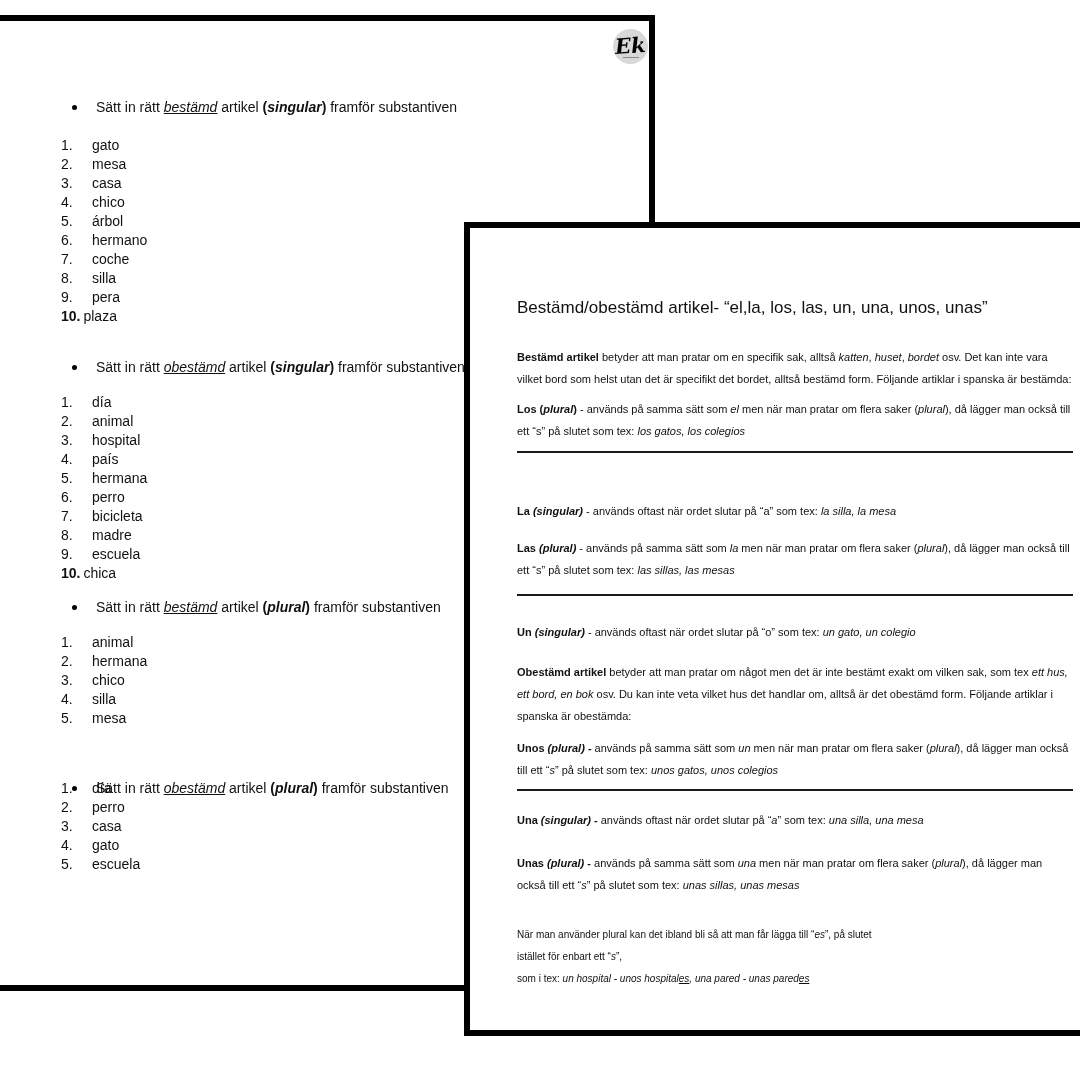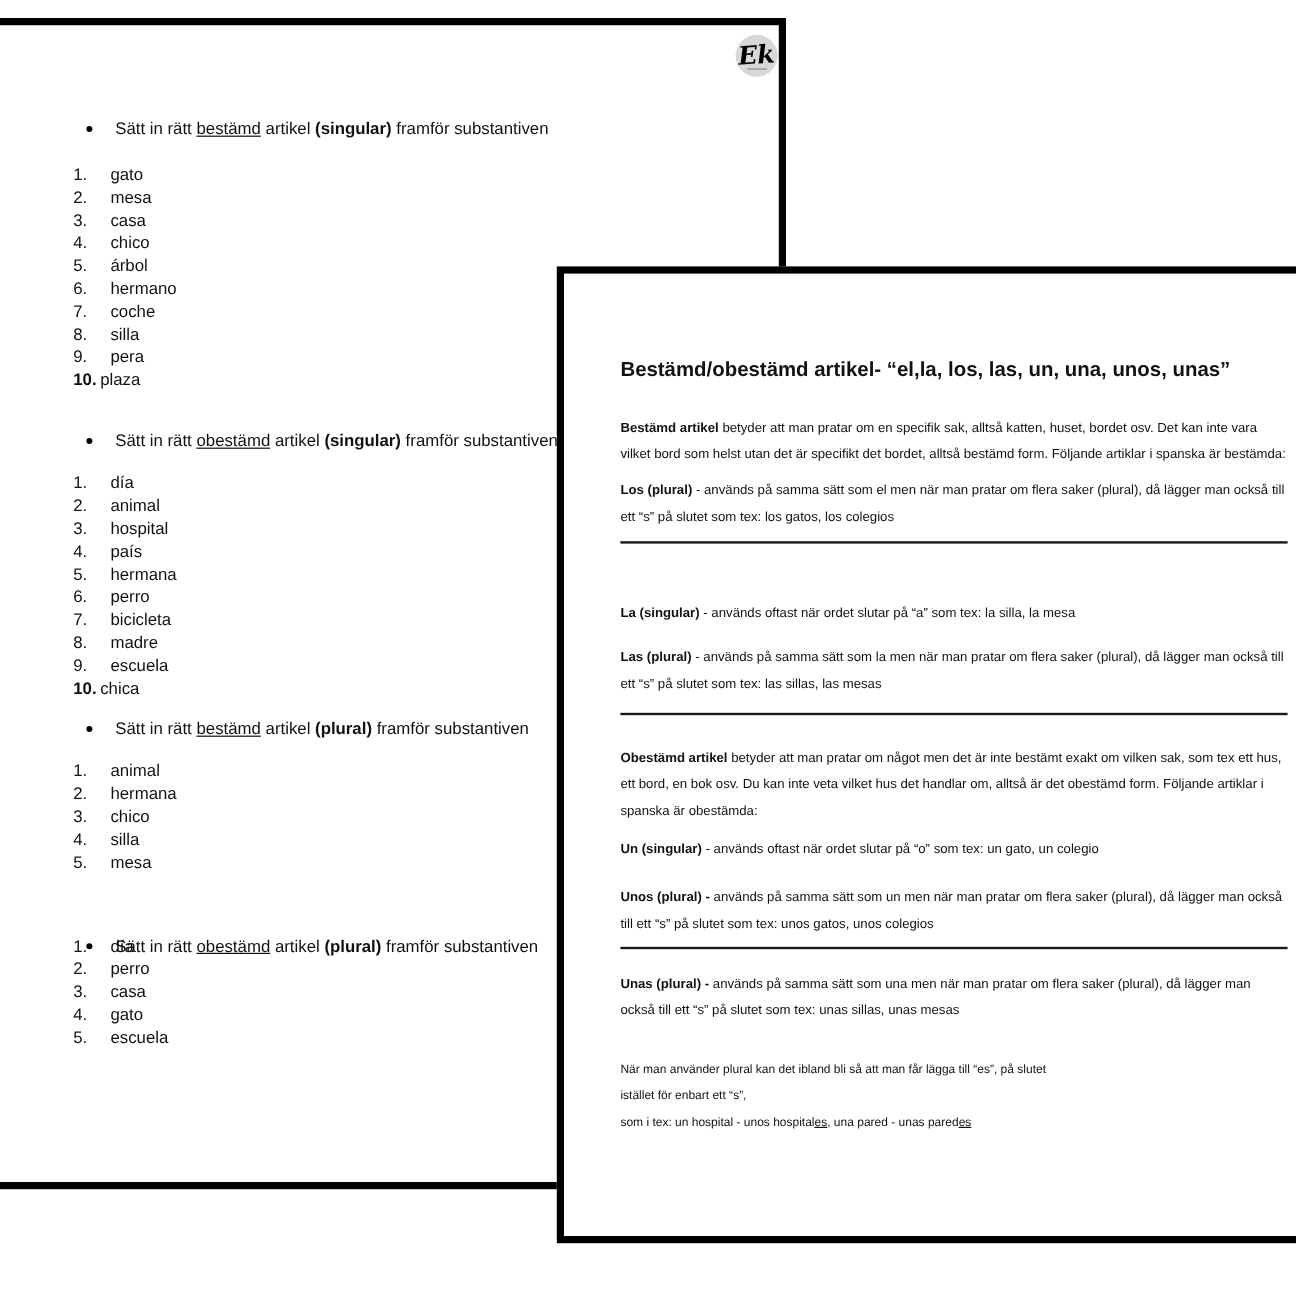--- a/index.html
+++ b/index.html
@@ -17,27 +17,27 @@
   .num{display:inline-block;width:31px;flex:none;}
   .num.tight{width:auto;margin-right:3px;font-weight:bold;}
   
   .logo{position:absolute;left:619px;top:8px;width:35px;height:35px;border-radius:50%;
         background:#d8d8d8;display:flex;flex-direction:column;align-items:center;
         justify-content:center;}
   .logo-text{font-family:"DejaVu Serif",serif;font-style:italic;font-weight:bold;
              font-size:21px;line-height:20px;transform:rotate(-4deg);color:#000;}
   .logo-subtext{width:16px;height:1px;background:#8a8a8a;margin-top:1px;}
   
-  .p2-title{font-size:17px;font-weight:bold;white-space:nowrap;line-height:24px;
+  .p2-title{font-size:17px;font-weight:normal;white-space:nowrap;line-height:24px;
             margin:0 0 26px 0;}
   .p2-body p{font-size:11px;line-height:22px;margin:0;}
   .p2-body .hr{height:0;border-top:2px solid #1a1a1a;}
   .p2-footer{font-size:10px;line-height:22px;margin:0;}
   .b{font-weight:bold;}
-  .i{text-align:right;}
+  .i{font-style:italic;text-align:right;}
   .u{text-decoration:underline;}
 </style>
 </head>
 <body>
 
 <div class="stage">
 
   <div class="page page-left">
     <div class="logo">
       <div class="logo-text">Ek</div>
@@ -195,22 +195,23 @@
 
   <div class="page page-right">
     <div class="p2-title">Bestämd/obestämd artikel- “el,la, los, las, un, una, unos, unas”</div>
     <div class="p2-body">
         <p style="margin-bottom: 8px;"><span class="b">Bestämd artikel</span><span> betyder att man pratar om en specifik sak, alltså </span><span class="i">katten</span><span>, </span><span class="i">huset</span><span>, </span><span class="i">bordet</span><span> osv. Det kan inte vara vilket bord som helst utan det är specifikt det bordet, alltså bestämd form. Följande artiklar i spanska är bestämda:</span></p>
         <p style="margin-bottom: 0px;"><span class="b">Los (</span><span class="b i">plural</span><span class="b">)</span><span> - används på samma sätt som </span><span class="i">el</span><span> men när man pratar om flera saker (</span><span class="i">plural</span><span>), då lägger man också till ett “s” på slutet som tex: </span><span class="i">los gatos, los colegios</span></p>
         <div class="hr" style="margin: 9px 0px 22px;"></div>
         <p style="margin-bottom: 15px; margin-top: 47px;"><span class="b">La </span><span class="b i">(singular)</span><span> - används oftast när ordet slutar på “a” som tex: </span><span class="i">la silla, la mesa</span></p>
         <p style="margin-bottom: 0px;"><span class="b">Las </span><span class="b i">(plural)</span><span> - används på samma sätt som </span><span class="i">la</span><span> men när man pratar om flera saker (</span><span class="i">plural</span><span>), då lägger man också till ett “s” på slutet som tex: </span><span class="i">las sillas, las mesas</span></p>
         <div class="hr" style="margin: 13px 0px 25px;"></div>
+        <p style="margin-bottom: 18px;"><span class="b">Un </span><span class="b i">(singular)</span><span> - används oftast när ordet slutar på “o” som tex: </span><span class="i">un gato, un colegio</span></p>
         <p style="margin-bottom: 10px;"><span class="b">Obestämd artikel</span><span> betyder att man pratar om något men det är inte bestämt exakt om vilken sak, som tex </span><span class="i">ett hus, ett bord, en bok</span><span> osv. Du kan inte veta vilket hus det handlar om, alltså är det obestämd form. Följande artiklar i spanska är obestämda:</span></p>
-        <p style="margin-bottom: 18px;"><span class="b">Un </span><span class="b i">(singular)</span><span> - används oftast när ordet slutar på “o” som tex: </span><span class="i">un gato, un colegio</span></p>
         <p style="margin-bottom: 0px;"><span class="b">Unos </span><span class="b i">(plural) -</span><span> används på samma sätt som </span><span class="i">un</span><span> men när man pratar om flera saker (</span><span class="i">plural</span><span>), då lägger man också till ett “</span><span class="i">s</span><span>” på slutet som tex: </span><span class="i">unos gatos, unos colegios</span></p>
         <div class="hr" style="margin: 8px 0px 18px;"></div>
+        <p style="margin-bottom: 21px;"><span class="b">Una </span><span class="b i">(singular) -</span><span> används oftast när ordet slutar på “</span><span class="i">a</span><span>” som tex: </span><span class="i">una silla, una mesa</span></p>
         <p style="margin-bottom: 28px;"><span class="b">Unas </span><span class="b i">(plural) -</span><span> används på samma sätt som </span><span class="i">una</span><span> men när man pratar om flera saker (</span><span class="i">plural</span><span>), då lägger man också till ett “</span><span class="i">s</span><span>” på slutet som tex: </span><span class="i">unas sillas, unas mesas</span></p>
       </div>
     <p class="p2-footer"><span>När man använder plural kan det ibland bli så att man får lägga till “</span><span class="i">es</span><span>”, på slutet</span><br><span>istället för enbart ett “</span><span class="i">s</span><span>”,</span><br><span>som i tex: </span><span class="i">un hospital - unos hospital</span><span class="i u">es</span><span class="i">, una pared - unas pared</span><span class="i u">es</span></p>
   </div>
 
 </div>
 
 </body></html>

